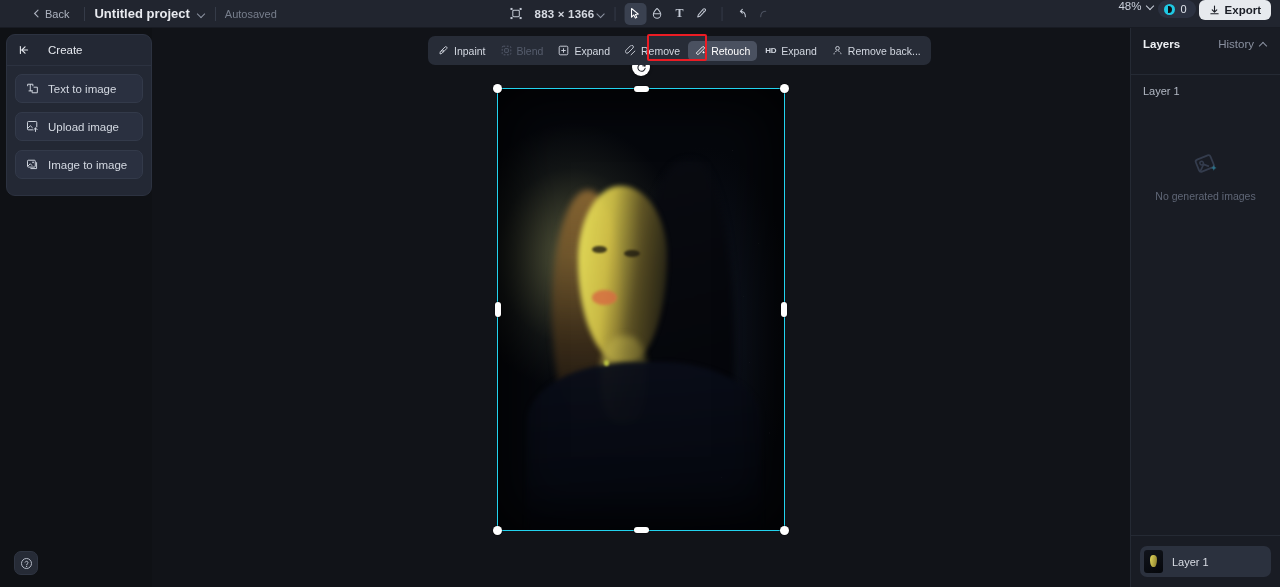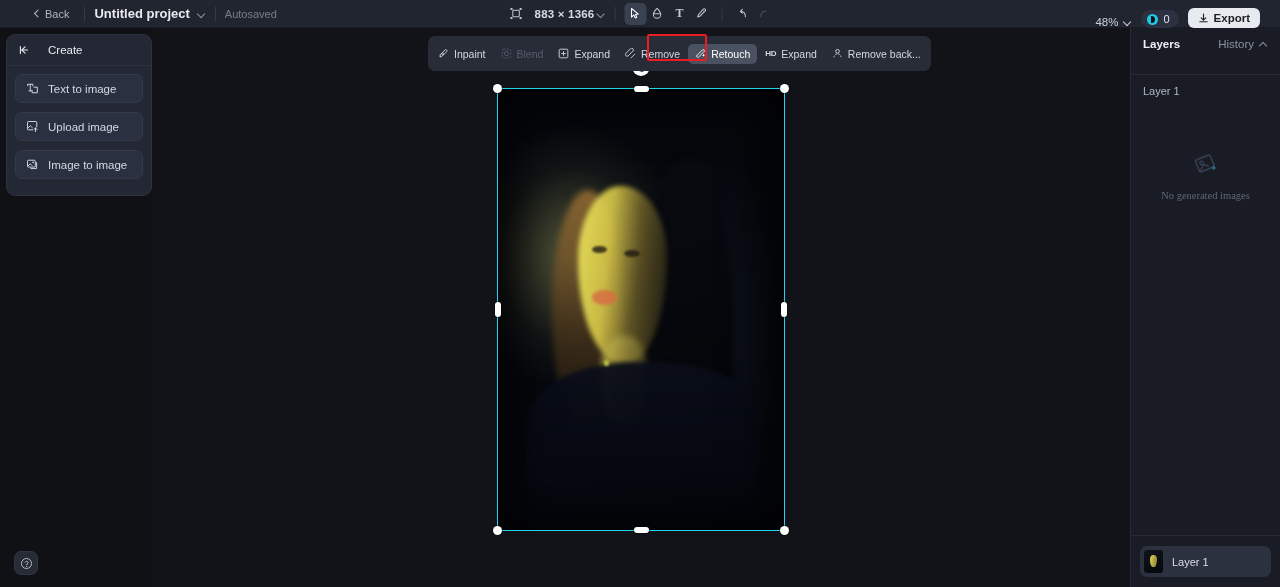--- a/index.html
+++ b/index.html
@@ -42,22 +42,22 @@
   }
   .ico-btn {
     display: flex; align-items: center; justify-content: center;
     width: 22px; height: 22px; border-radius: 5px; cursor: pointer; color: #c3c9d4;
   }
   .ico-btn.active { background: #3a4150; color: #ffffff; }
   .ico-btn.disabled { color: #4d5361; cursor: default; }
   .dims { color: #d6dae2; font-size: 11.5px; font-weight: bold; margin: 0 2px 0 8px; letter-spacing: .2px; }
 
   .tb-right {
-    position: absolute; right: 20px; top: 0; height: 28px;
-    display: flex; align-items: flex-end; gap: 9px;
+    position: absolute; right: 9px; top: 0; height: 28px;
+    display: flex; align-items: flex-start; gap: 3px;
   }
   .zoomlbl { color: #c9cfda; font-size: 11.5px; display: flex; align-items: center; gap: 5px; cursor: pointer; }
   .credits {
     display: flex; align-items: center; gap: 5px;
     background: #2b3140; border-radius: 11px; padding: 3px 9px 3px 6px; cursor: pointer;
   }
   .coin {
     width: 11px; height: 11px; border-radius: 50%;
     background: #1fc8e3; position: relative; flex: none;
   }
@@ -85,21 +85,21 @@
   }
   .lp-body { padding: 8px; display: flex; flex-direction: column; gap: 9px; }
   .lp-btn {
     display: flex; align-items: center; gap: 9px;
     background: #2a3040; border: 1px solid #333a4a; border-radius: 7px;
     padding: 7px 10px; color: #d3d8e1; font-size: 11.5px; cursor: pointer;
   }
 
   
   .ctxbar {
-    position: absolute; left: 428px; top: 36px; height: 35px;
+    position: absolute; left: 428px; top: 36px; height: 29px;
     background: #272c37; border-radius: 7px;
     display: flex; align-items: center; padding: 0 3px; gap: 1px;
   }
   .ctx-btn {
     display: flex; align-items: center; gap: 5px;
     padding: 4px 7px; border-radius: 5px;
     color: #d2d7e0; font-size: 10.5px; cursor: pointer; white-space: nowrap;
   }
   .ctx-btn.active { background: #4a5160; color: #fff; }
   .ctx-btn.disabled { color: #565d6d; cursor: default; }
@@ -211,21 +211,21 @@
   .rp-head {
     display: flex; align-items: center; justify-content: space-between;
     padding: 10px 12px 24px; border-bottom: 1px solid #252a34;
   }
   .rp-tab { font-size: 11.5px; color: #8a91a0; cursor: pointer; display: flex; align-items: center; gap: 5px; }
   .rp-tab.sel { color: #eef0f4; font-weight: bold; }
   .rp-gen { flex: 1; display: flex; flex-direction: column; padding: 10px 12px 0; position: relative; }
   .rp-layerlabel { font-size: 11px; color: #b2b8c4; }
   .empty-state {
     position: absolute; left: 0; right: 0; top: 76px;
-    display: flex; flex-direction: column; align-items: center; gap: 13px; font-family: Liberation Serif, serif;
+    display: flex; flex-direction: column; align-items: center; gap: 13px;
   }
   .empty-txt { font-size: 10.5px; color: #5f6676; }
   .rp-layers { border-top: 1px solid #252a34; padding: 10px 9px; }
   .layer-row {
     display: flex; align-items: center; gap: 9px;
     background: #2b313e; border-radius: 7px; padding: 4px 9px 4px 4px; cursor: pointer;
   }
   .layer-thumb {
     width: 19px; height: 23px; border-radius: 3px; flex: none; overflow: hidden;
     background: linear-gradient(150deg, #11141b, #05070b);

